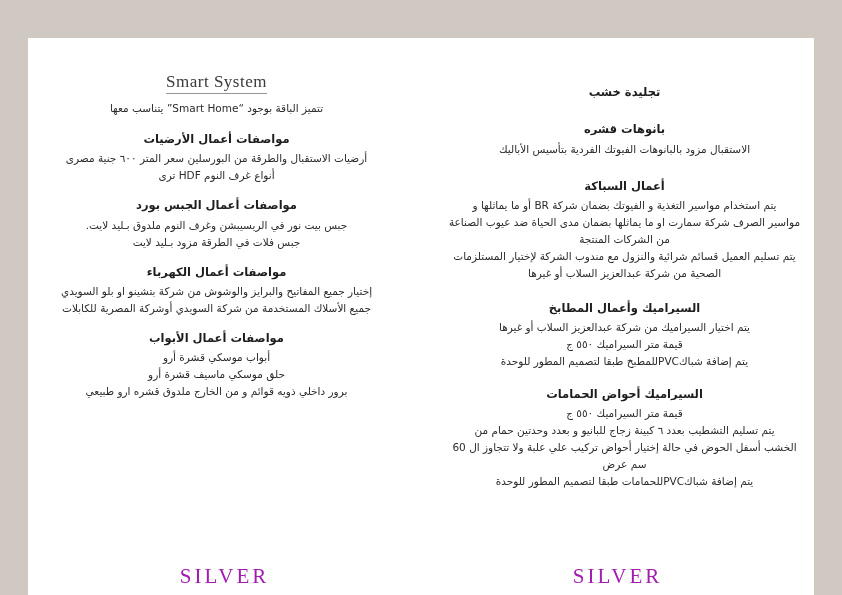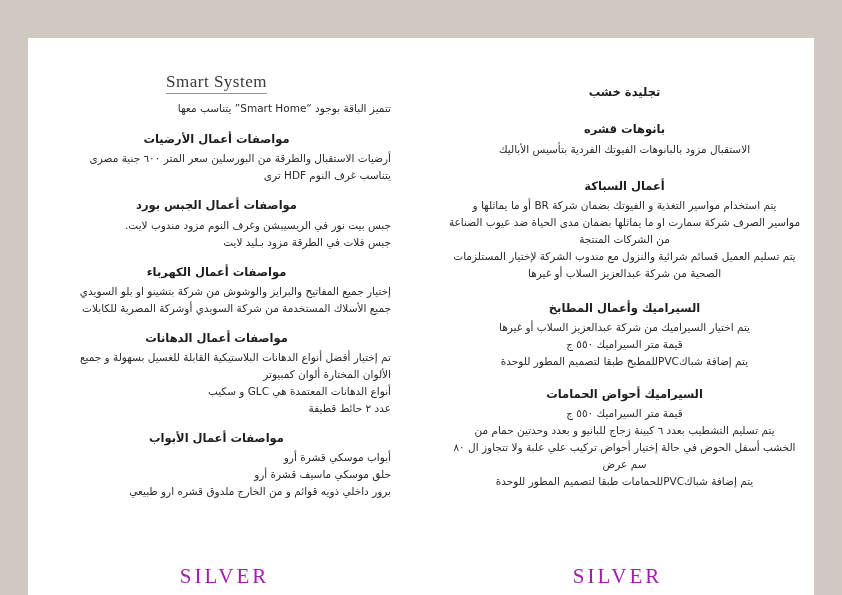--- a/index.html
+++ b/index.html
@@ -67,20 +67,21 @@
     line-height: 1.5;
     margin: 0 0 2px 0;
     text-align: center;
     direction: rtl;
   }
   .sec-line {
     font-size: 10.5px;
     color: #2b2b2b;
     line-height: 1.62;
     margin: 0;
+    text-align: center;
     direction: rtl;
   }
   .left-lines .sec-line { text-align: center; }
 
   .footer {
     position: absolute;
     left: 0;
     bottom: 0;
     width: 786px;
     height: 75px;
@@ -119,42 +120,35 @@
 
     <div class="column col-right">
       <div class="brand-wrap">
         <div class="brand-title">Smart System</div>
       </div>
       <div class="sec-line">تتميز الباقة بوجود “Smart Home” يتناسب معها</div>
 
       <div class="section" style="margin-top:14px;">
         <div class="sec-title">مواصفات أعمال الأرضيات</div>
         <div class="sec-line">أرضيات الاستقبال والطرقة من البورسلين سعر المتر ٦٠٠ جنية مصرى</div>
-        <div class="sec-line">يتناسب غرف النوم HDF ترى</div>
+        <div class="sec-line">أنواع غرف النوم HDF ترى</div>
       </div>
 
       <div class="section">
         <div class="sec-title">مواصفات أعمال الجبس بورد</div>
-        <div class="sec-line">جبس بيت نور في الريسيبشن وغرف النوم مزود مندوب لایت.</div>
+        <div class="sec-line">جبس بيت نور في الريسيبشن وغرف النوم ملدوق بـلید لایت.</div>
         <div class="sec-line">جبس فلات في الطرقة مزود بـلید لایت</div>
       </div>
 
       <div class="section">
         <div class="sec-title">مواصفات أعمال الكهرباء</div>
         <div class="sec-line">إختيار جميع المفاتيح والبرايز والوشوش من شركة بتشينو او بلو السويدي</div>
         <div class="sec-line">جميع الأسلاك المستخدمة من شركة السويدي أوشركة المصرية للكابلات</div>
       </div>
 
-      <div class="section">
-        <div class="sec-title">مواصفات أعمال الدهانات</div>
-        <div class="sec-line">تم إختيار أفضل أنواع الدهانات البلاستيكية القابلة للغسيل بسهولة و جميع</div>
-        <div class="sec-line">الألوان المختارة ألوان كمبيوتر</div>
-        <div class="sec-line">أنواع الدهانات المعتمدة هي GLC و سكيب</div>
-        <div class="sec-line">عدد ٢ حائط قطيفة</div>
-      </div>
 
       <div class="section">
         <div class="sec-title">مواصفات أعمال الأبواب</div>
         <div class="sec-line">أبواب موسکي قشرة أرو</div>
         <div class="sec-line">حلق موسكي ماسيف قشرة أرو</div>
         <div class="sec-line">برور داخلي ذويه قوائم و من الخارج ملدوق قشره ارو طبيعي</div>
       </div>
     </div>
 
     <div class="column col-left left-lines">
@@ -180,21 +174,21 @@
         <div class="sec-title">السيراميك وأعمال المطابخ</div>
         <div class="sec-line">يتم اختيار السيراميك من شركة عبدالعزيز السلاب أو غيرها</div>
         <div class="sec-line">قيمة متر السيراميك ٥٥٠ ج</div>
         <div class="sec-line">يتم إضافة شباكPVCللمطبخ طبقا لتصميم المطور للوحدة</div>
       </div>
 
       <div class="section" style="margin-top:16px;">
         <div class="sec-title">السيراميك أحواض الحمامات</div>
         <div class="sec-line">قيمة متر السيراميك ٥٥٠ ج</div>
         <div class="sec-line">يتم تسليم التشطيب بعدد ٦ كبينة زجاج للبانيو و بعدد وحدتين حمام من</div>
-        <div class="sec-line">الخشب أسفل الحوض في حالة إختيار أحواض تركيب علي علبة ولا تتجاوز ال ٨٠</div>
+        <div class="sec-line">الخشب أسفل الحوض في حالة إختيار أحواض تركيب علي علبة ولا تتجاوز ال 60</div>
         <div class="sec-line">سم عرض</div>
         <div class="sec-line">يتم إضافة شباكPVCللحمامات طبقا لتصميم المطور للوحدة</div>
       </div>
     </div>
 
   </div>
 
   <div class="footer">
     <div class="foot-half">
       <div class="foot-brand">SILVER</div>

